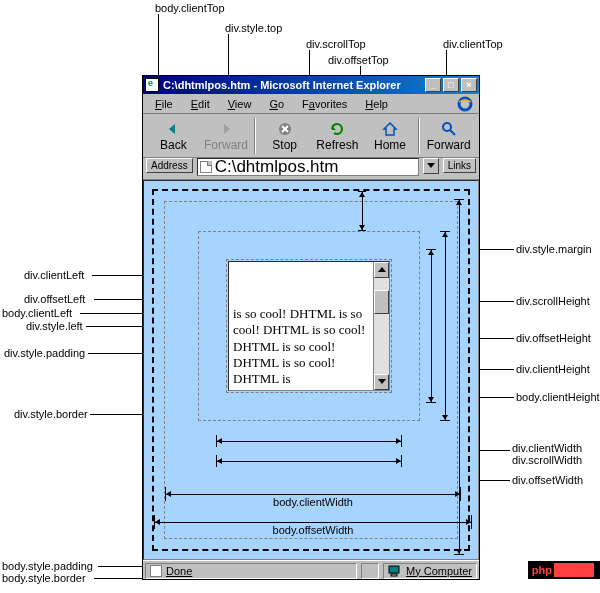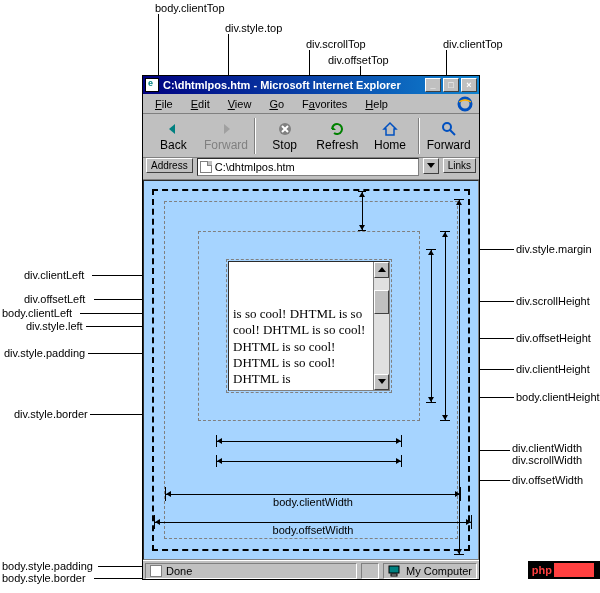--- a/index.html
+++ b/index.html
@@ -117,21 +117,21 @@
     font-size: 10px;
   }
   .addrinput {
     flex: 1;
     background: #fff;
     border: 1px inset #808080;
     height: 18px;
     display: flex;
     align-items: center;
     padding: 0 2px;
-    font-size: 11px;
+    font-size: 17px;
     gap:3px;
   }
   .addrinput .pgicon{width:12px;height:12px;border:1px solid #808080;background:#fff;position:relative;}
   .addrinput .pgicon:after{content:"";position:absolute;right:-1px;top:-1px;width:4px;height:4px;background:#c0c0c0;border-left:1px solid #808080;border-bottom:1px solid #808080;}
   .dropbtn{width:16px;height:16px;background:#c0c0c0;border:1px solid #fff;border-right-color:#404040;border-bottom-color:#404040;display:flex;align-items:center;justify-content:center;}
 
   .viewport {
     position: relative;
     background: #a6d4ff;
     height: 380px;
@@ -147,20 +147,21 @@
     gap:4px;
     font-size: 11px;
   }
   .statusbar .cell {
     border: 1px solid #808080;
     border-top-color:#808080;border-left-color:#808080;
     border-right-color:#fff;border-bottom-color:#fff;
     padding: 1px 4px;
     display:flex;align-items:flex-end;gap:4px;
     height:16px;
+    text-decoration:underline;
   }
   .statusbar .cell.grow { flex: 1; }
   .pgicon2{width:12px;height:12px;border:1px solid #808080;background:#fff;position:relative;}
 
   
   .page-body {
     position: absolute;
     left: 8px; top: 8px; right: 8px; bottom: 8px;
     border: 2px dashed #000;
   }

